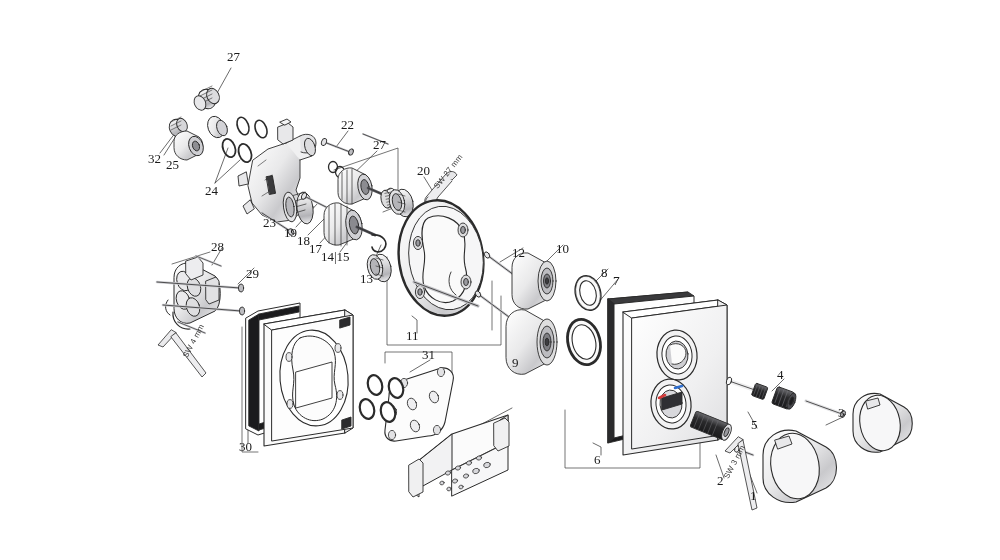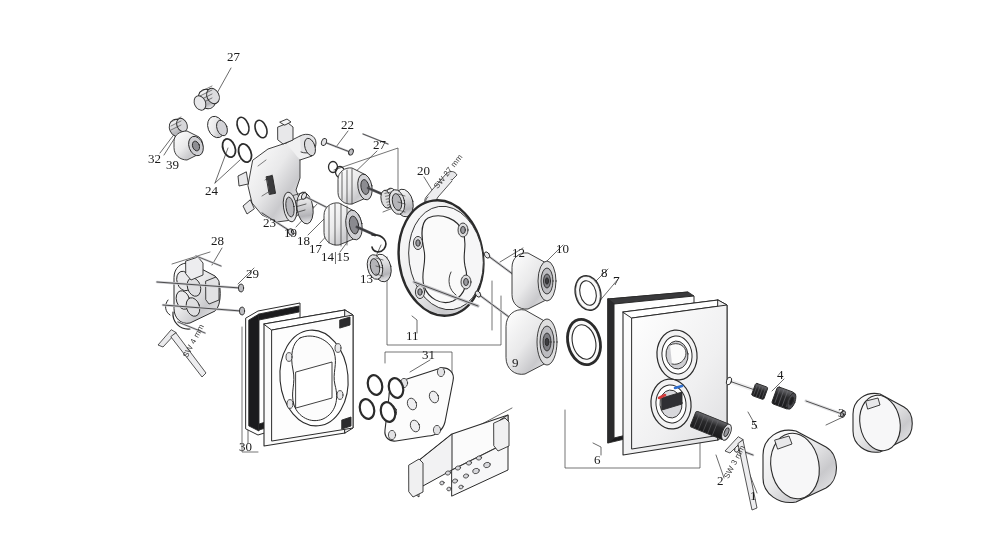--- a/index.html
+++ b/index.html
@@ -515,21 +515,21 @@
         <path d="M743,440 L730,453 L725,451 L738,437 Z" fill="#ebebed" stroke-width="0.8"></path>
         <path d="M743,440 L757,508 L752,510 L738,444 Z" fill="#ededef" stroke-width="0.8"></path>
       </g>
 
     </g>
   </svg>
 
   <div>
     <span class="callout" style="left:227px;top:50px">27</span>
     <span class="callout" style="left:148px;top:152px">32</span>
-    <span class="callout" style="left:166px;top:158px">39</span>
+    <span class="callout" style="left:166px;top:158px">25</span>
     <span class="callout" style="left:205px;top:184px">24</span>
     <span class="callout" style="left:263px;top:216px">23</span>
     <span class="callout" style="left:341px;top:118px">22</span>
     <span class="callout" style="left:373px;top:138px">27</span>
     <span class="callout" style="left:417px;top:164px">20</span>
     <span class="callout" style="left:284px;top:226px">19</span>
     <span class="callout" style="left:297px;top:234px">18</span>
     <span class="callout" style="left:309px;top:242px">17</span>
     <span class="callout" style="left:321px;top:250px">14|15</span>
     <span class="callout" style="left:360px;top:272px">13</span>
@@ -538,21 +538,21 @@
     <span class="callout" style="left:556px;top:242px">10</span>
     <span class="callout" style="left:512px;top:356px">9</span>
     <span class="callout" style="left:601px;top:266px">8</span>
     <span class="callout" style="left:613px;top:274px">7</span>
     <span class="callout" style="left:594px;top:453px">6</span>
     <span class="callout" style="left:777px;top:368px">4</span>
     <span class="callout" style="left:751px;top:418px">5</span>
     <span class="callout" style="left:838px;top:406px">3</span>
     <span class="callout" style="left:717px;top:474px">2</span>
     <span class="callout" style="left:750px;top:489px">1</span>
-    <span class="callout" style="left:211px;top:234px">28</span>
+    <span class="callout" style="left:211px;top:240px">28</span>
     <span class="callout" style="left:246px;top:267px">29</span>
     <span class="callout" style="left:239px;top:440px">30</span>
     <span class="callout" style="left:422px;top:348px">31</span>
     <span class="callout" style="left:504px;top:395px"></span>
   </div>
 
   <div>
     <span class="tool-label" style="left:432px;top:185px;transform:rotate(-52deg);transform-origin:0 0">SW 27 mm</span>
     <span class="tool-label" style="left:181px;top:355px;transform:rotate(-62deg);transform-origin:0 0">SW 4 mm</span>
     <span class="tool-label" style="left:722px;top:476px;transform:rotate(-62deg);transform-origin:0 0">SW 3 mm</span>

